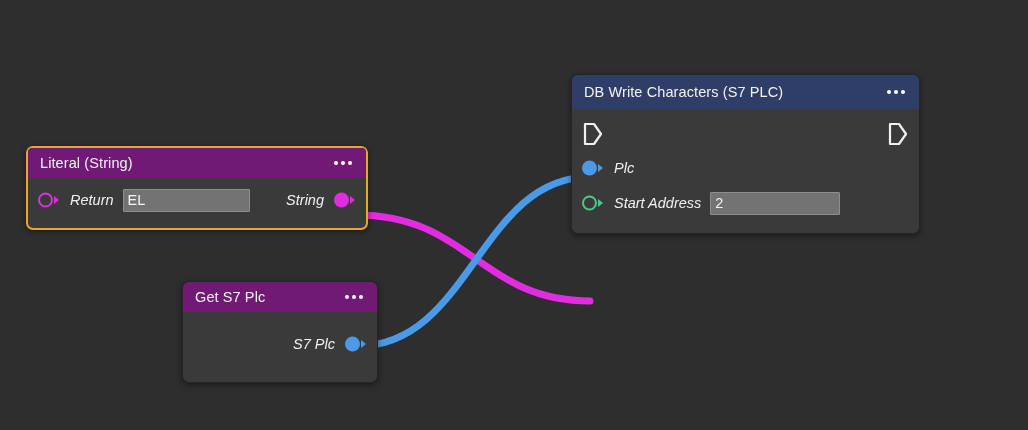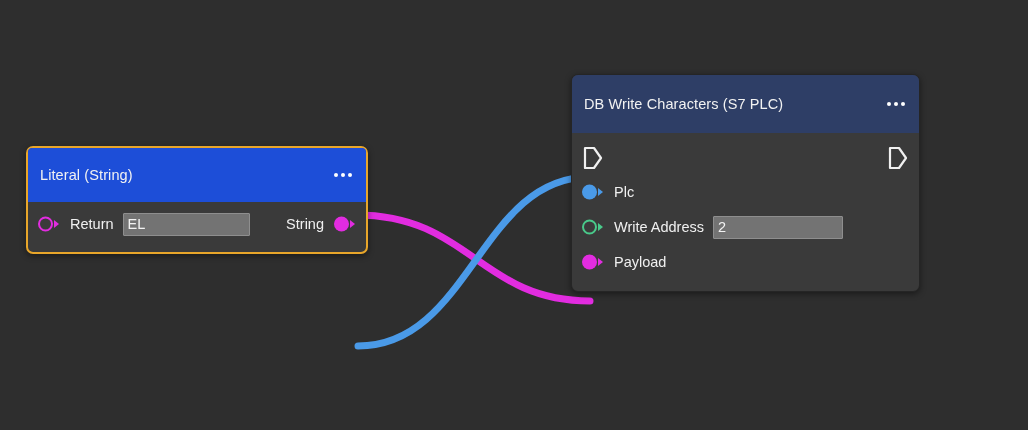--- a/index.html
+++ b/index.html
@@ -40,27 +40,27 @@
     border: 2px solid #e8a62a;
     padding: 0;
   }
   .node.plain {
     border: 1px solid #252525;
   }
   .node-header {
     display: flex;
     align-items: center;
     justify-content: space-between;
-    padding: 12px 12px;
+    padding: 0 12px;
     height: 30px;
     border-radius: 4px 4px 0 0;
     overflow: hidden;
   }
   .node.plain .node-header { border-radius: 6px 6px 0 0; }
-  .hdr-green { background: #1d4ed8; text-align: right; }
+  .hdr-green { background: #701a75; text-align: right; }
   .hdr-blue  { background: #2e3e66; }
   .node-title {
     color: #f2f2f2;
     font-size: 14.5px;
     letter-spacing: .1px;
     white-space: nowrap;
   }
   .dots {
     display: flex;
     gap: 3px;
@@ -128,20 +128,21 @@
     height: 34px;
     padding: 0 10px;
   }
   .exec-pin { cursor: pointer; display: block; }
 
   
   .lbl {
     color: #f0f0f0;
     font-size: 14.5px;
     white-space: nowrap;
+    font-style: italic;
   }
   .lbl.pad-l { margin-left: 10px; }
   .lbl.pad-r { margin-right: 10px; }
   .field {
     background: #737373;
     border: 1px solid #8e8e8e;
     color: #f2f2f2;
     font-family: "Liberation Sans", sans-serif;
     font-size: 14.5px;
     height: 23px;
@@ -186,20 +187,39 @@
         <span class="spacer"></span>
         <span class="lbl pad-r">String</span>
         <span class="pin magenta filled">
           <span class="dot"></span>
             <span class="arrow"></span>
         </span>
       </div>
     </div>
   </div>
 
+  <div class="node plain" style="left:182px; top:281px; width:196px;">
+    <div class="node-header hdr-green">
+      <span class="node-title">Get S7 Plc</span>
+      <span class="dots">
+          <i></i>
+          <i></i>
+          <i></i>
+        </span>
+    </div>
+    <div class="node-body" style="padding-top:16px; padding-bottom:22px;">
+      <div class="row right">
+        <span class="lbl pad-r">S7 Plc</span>
+        <span class="pin blue filled">
+          <span class="dot"></span>
+            <span class="arrow"></span>
+        </span>
+      </div>
+    </div>
+  </div>
 
   <div class="node plain" style="left:571px; top:74px; width:349px;">
     <div class="node-header hdr-blue" style="height:34px;">
       <span class="node-title">DB Write Characters (S7 PLC)</span>
       <span class="dots">
           <i></i>
           <i></i>
           <i></i>
         </span>
     </div>
@@ -221,28 +241,21 @@
         </span>
         <span class="lbl pad-l">Plc</span>
       </div>
 
 
       <div class="row" style="height:36px;">
         <span class="pin green hollow">
           <span class="dot"></span>
             <span class="arrow"></span>
         </span>
-        <span class="lbl pad-l">Write Address</span>
+        <span class="lbl pad-l">Start Address</span>
         <input class="field w-addr" type="text" value="2" style="">
       </div>
 
-      <div class="row" style="height:34px;">
-        <span class="pin magenta filled">
-          <span class="dot"></span>
-            <span class="arrow"></span>
-        </span>
-        <span class="lbl pad-l">Payload</span>
-      </div>
 
     </div>
   </div>
 
 </div>
 
 </body></html>

